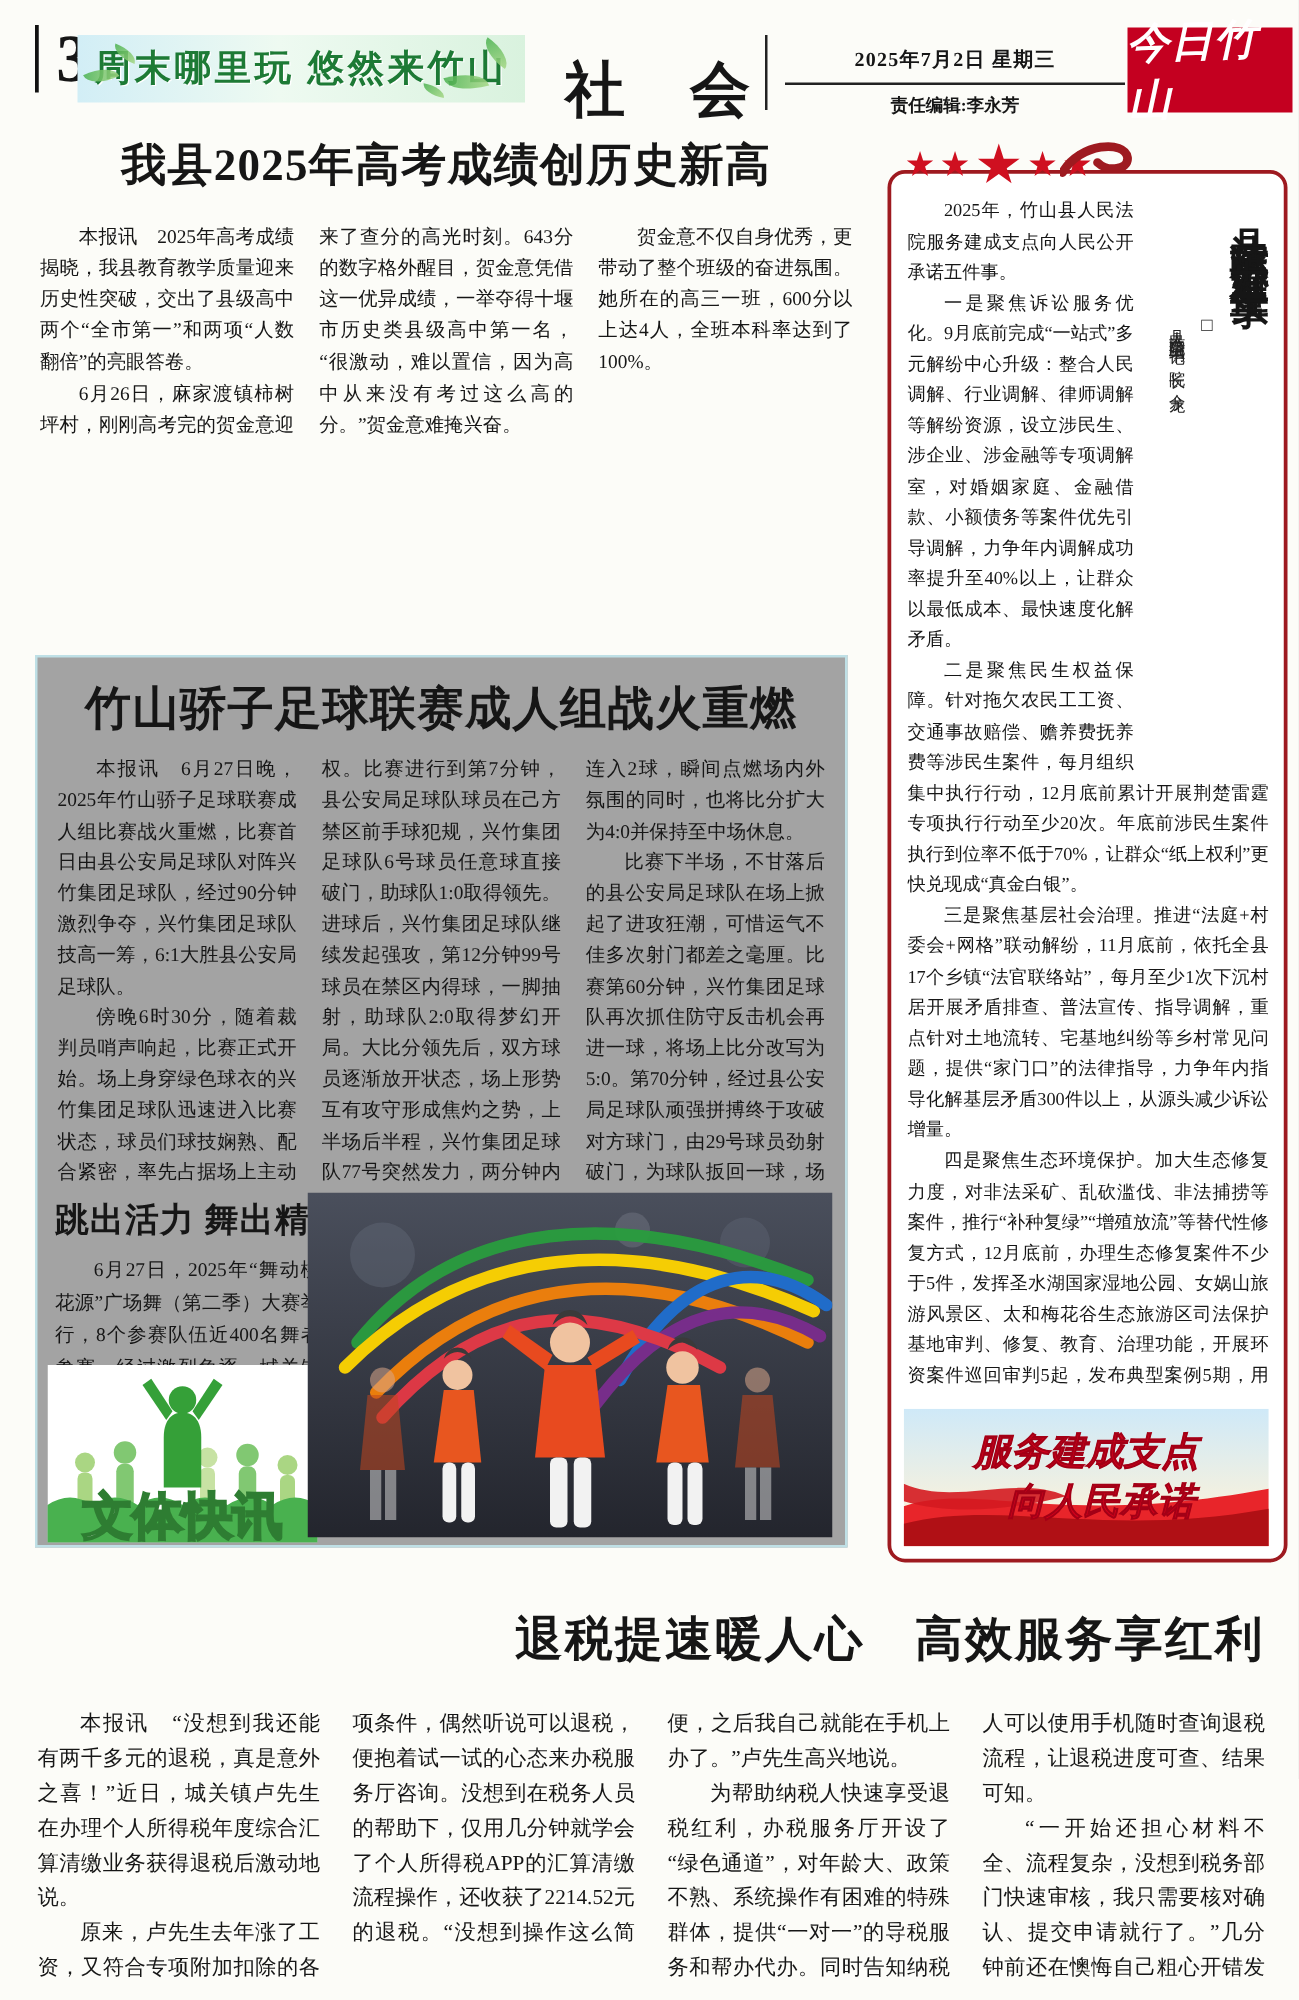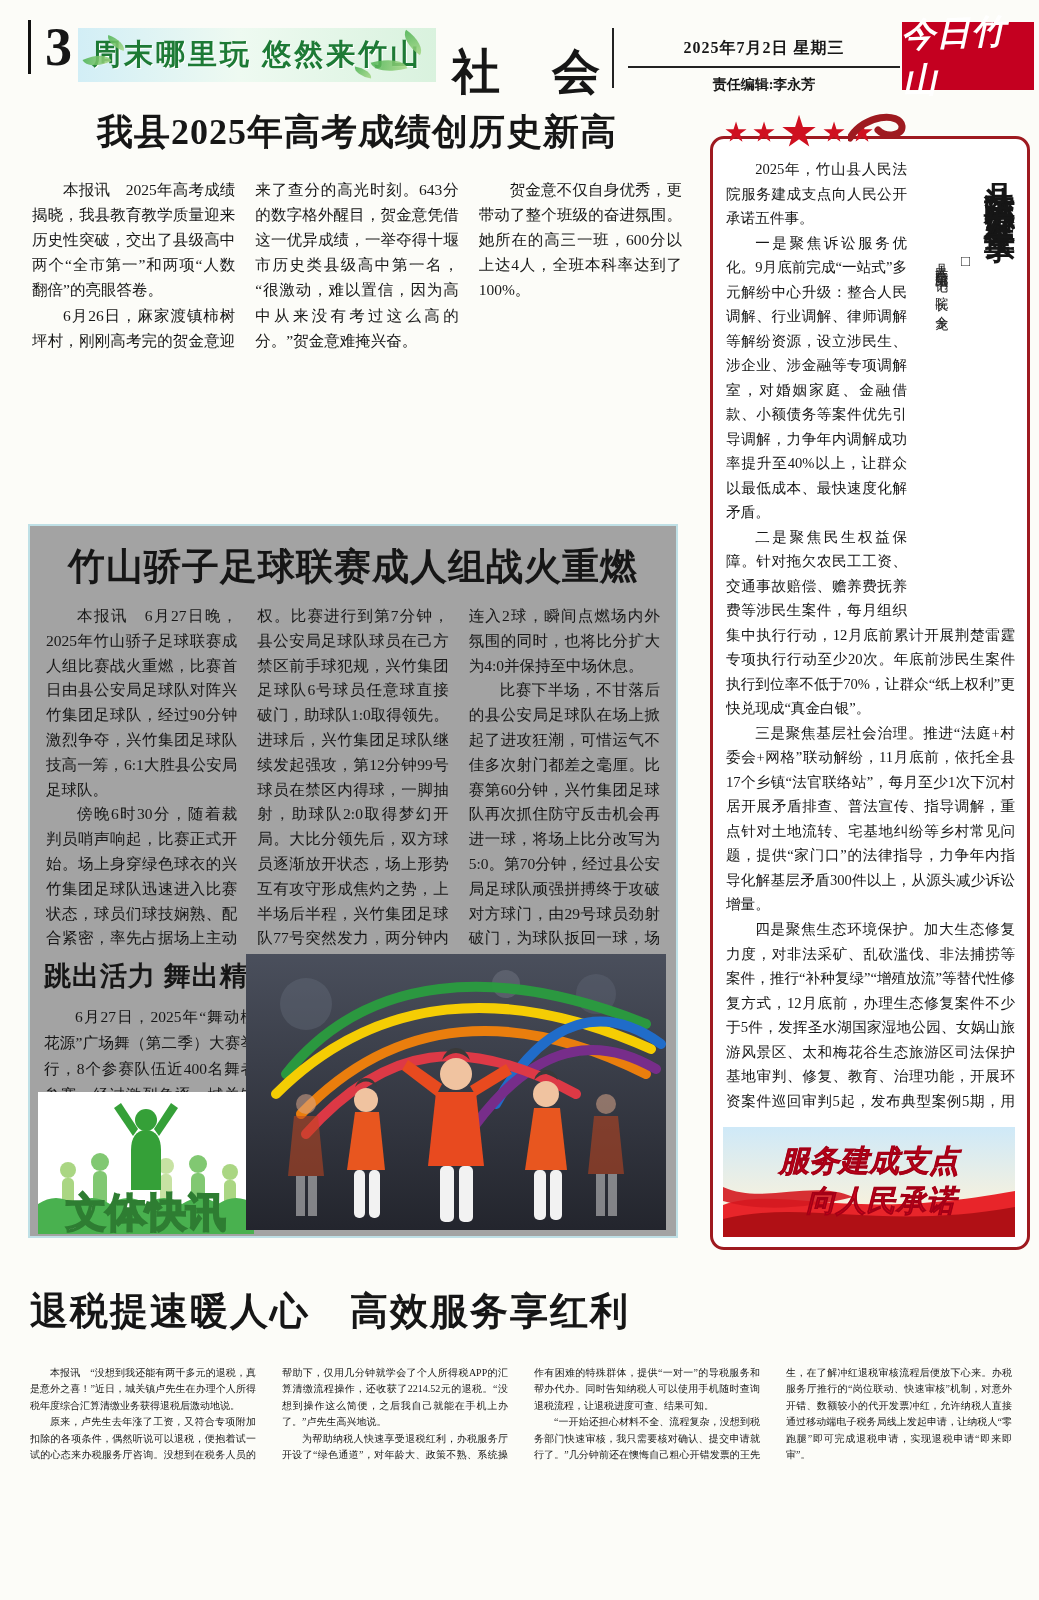--- a/index.html
+++ b/index.html
@@ -3,21 +3,21 @@
 <meta charset="utf-8">
 <style>
   html,body{margin:0;padding:0;background:#e8e8e4;}
   .page{position:relative;width:1039px;height:1600px;margin:0 auto;background:#fcfcf8;
         font-family:"Liberation Serif","DejaVu Serif",serif;color:#161616;overflow:hidden;}
 
   
   .hdr{position:absolute;left:0;top:0;width:100%;height:100px;}
   .pageno{position:absolute;left:28px;top:20px;font-size:54px;font-weight:bold;line-height:1;
           border-left:3px solid #111;padding-left:14px;}
-  .banner{position:absolute;left:78px;top:28px;width:358px;height:54px;
+  .banner{position:absolute;left:62px;top:28px;width:358px;height:54px;
           background:linear-gradient(90deg,#d2eef6 0%,#eefaf1 45%,#d9f2de 100%);
           display:flex;align-items:center;justify-content:center;}
   .banner .txt{font-size:29px;font-weight:bold;color:#1d7a35;letter-spacing:3px;
                text-shadow:1px 1px 0 #ffffff;}
   .leaf{position:absolute;width:26px;height:13px;background:linear-gradient(120deg,#49b14f,#a6d785);
         border-radius:0 100% 0 100%;opacity:.85;}
   .leaf.l1{left:6px;top:26px;transform:rotate(-25deg);}
   .leaf.l2{left:28px;top:10px;transform:rotate(20deg);width:20px;height:10px;}
   .leaf.l3{right:10px;top:8px;transform:rotate(35deg);}
   .leaf.l4{right:30px;top:30px;transform:rotate(-15deg);width:34px;height:15px;}
@@ -74,24 +74,24 @@
                justify-content:flex-end;}
   .court-byline{writing-mode:vertical-rl;font-size:13px;letter-spacing:2px;margin:96px 5px 0 0;
                 color:#222;}
   .court-byline .pfx{display:block;margin-bottom:10px;font-size:15px;}
   .court-vtitle{writing-mode:vertical-rl;font-size:31px;font-weight:900;letter-spacing:5px;
                 line-height:1.05;}
   .court-banner{position:absolute;left:10px;right:10px;bottom:10px;height:110px;}
 
   
   .tax{position:absolute;left:30px;top:1286px;width:982px;}
-  .tax h2{margin:0 0 28px;font-size:38px;font-weight:900;text-align:left;letter-spacing:2px;
+  .tax h2{margin:0 0 28px;font-size:38px;font-weight:900;text-align:right;letter-spacing:2px;
           white-space:nowrap;}
   .tax .cols{column-count:4;column-gap:26px;height:226px;overflow:hidden;
-             font-size:10px;line-height:1.64;text-align:justify;}
+             font-size:17px;line-height:1.64;text-align:justify;}
 </style>
 </head>
 <body>
 
 <div class="page">
 
   <div class="hdr">
     <div class="pageno">3</div>
 
     <div class="banner">

